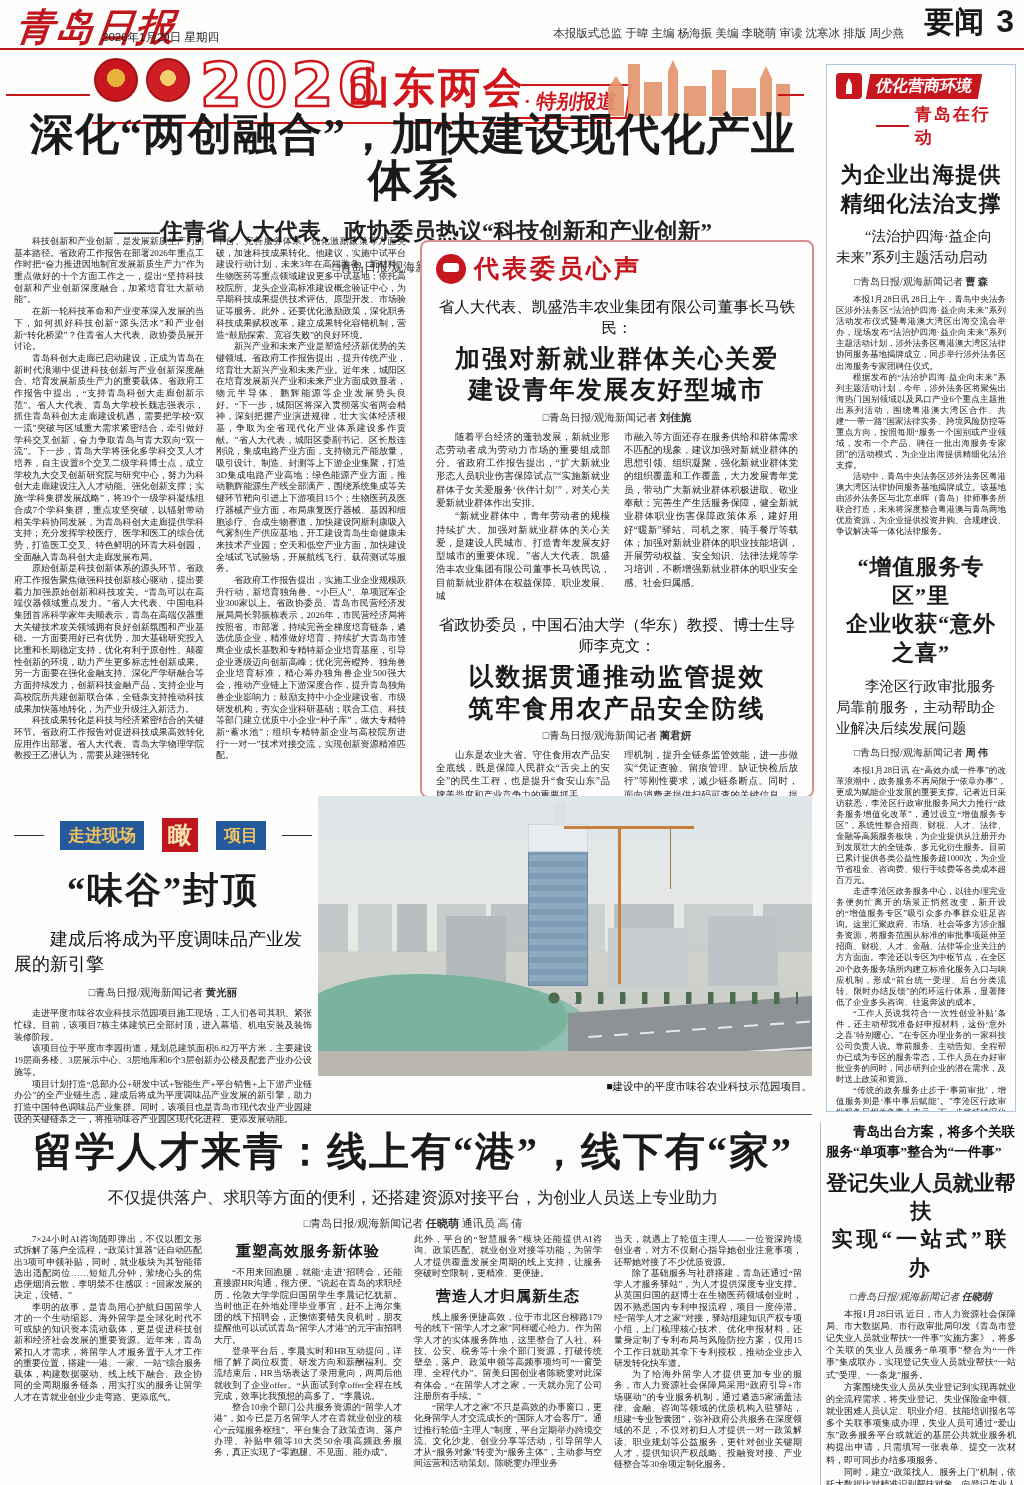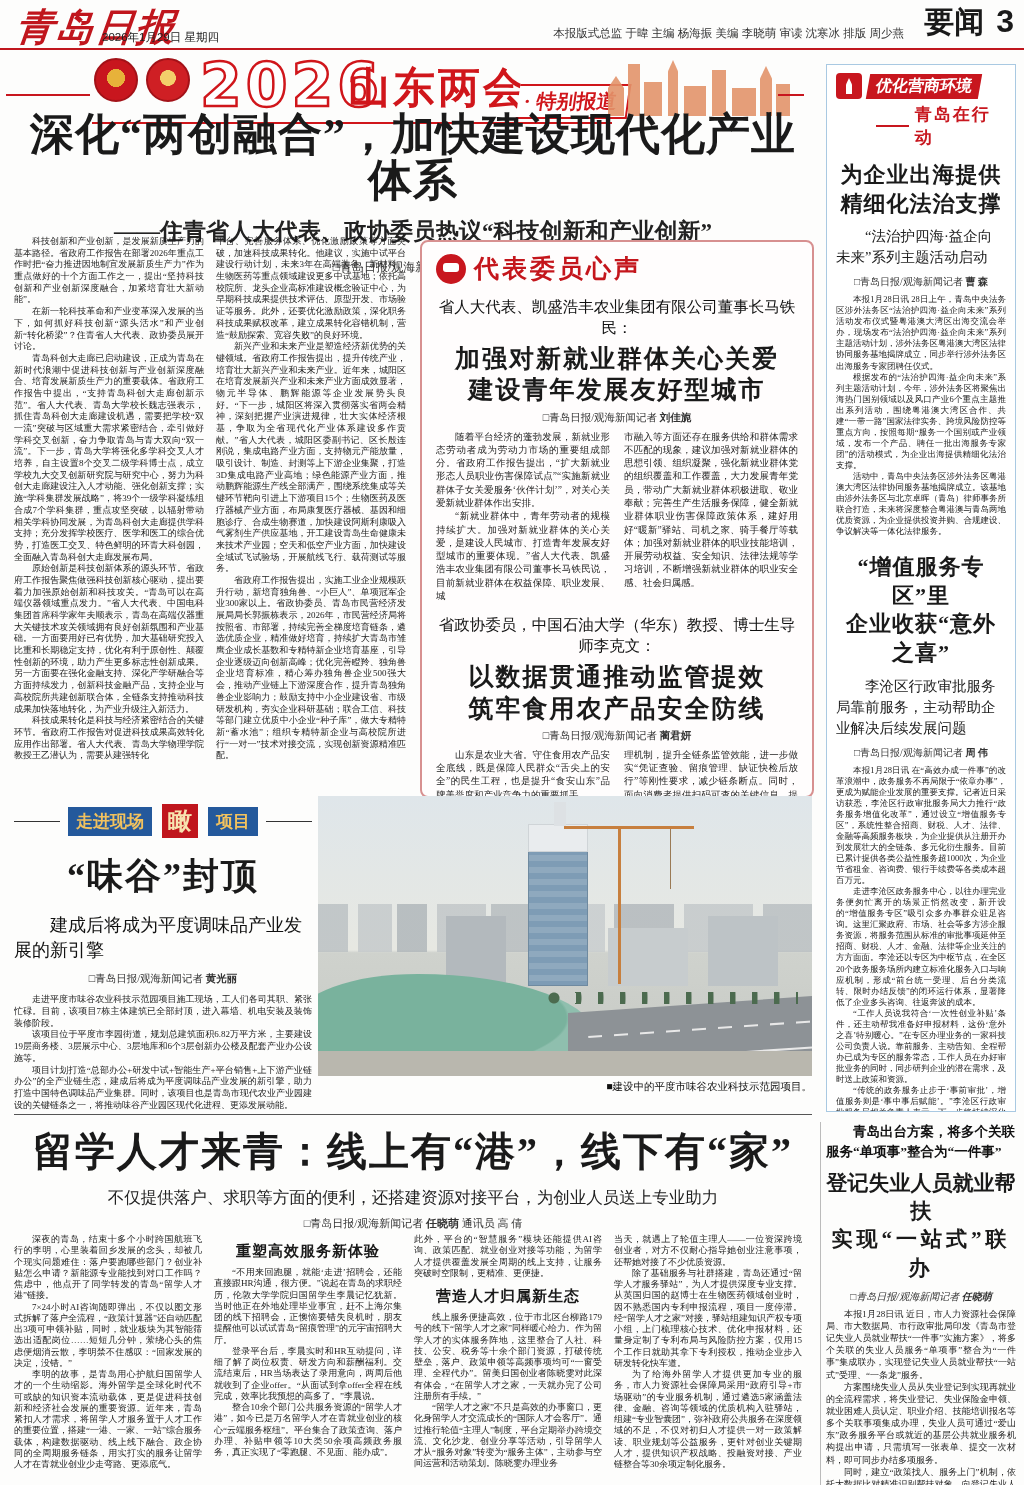--- a/index.html
+++ b/index.html
@@ -74,21 +74,21 @@
   .rail-badge-sub{display:flex;align-items:center;gap:6px;margin:4px 0 2px 40px;}
   .rail-badge-sub .line{height:2px;background:#c8161e;width:34px;}
   .rail-badge-sub .b2{color:#c8161e;font-weight:900;font-size:17px;letter-spacing:2px;}
   .rail h2{margin:12px 0 0;text-align:center;font-size:22px;font-weight:900;line-height:1.3;letter-spacing:1px;}
   .rail .rsub{font-size:14.5px;line-height:1.45;text-indent:2em;margin:8px 0 0;color:#222;}
   .rail .byline{text-align:center;margin:7px 0 5px;font-size:10px;}
   .rail .para{font-size:8.5px;line-height:1.3;text-align:justify;}
   .rail .a2{margin-top:16px;}
   
   .project{position:absolute;left:14px;top:798px;width:298px;}
-  .p-badge{display:flex;align-items:center;justify-content:center;gap:8px;margin-top:6px;}
+  .p-badge{display:flex;align-items:center;justify-content:center;gap:16px;margin-top:20px;}
   .p-badge .hline{flex:1;height:1px;background:#333;}
   .p-badge .blue{background:#24599c;color:#f2c25e;font-weight:900;font-size:17px;padding:3px 8px;}
   .p-badge .red{background:#c0161d;color:#f7e3b0;font-weight:900;font-size:24px;padding:1px 6px;margin:0 2px;
                 font-family:"DejaVu Serif",serif;}
   .project h2{margin:14px 0 0;text-align:center;font-size:36px;font-weight:900;letter-spacing:2px;}
   .project .psub{font-size:18px;line-height:1.4;text-indent:2em;margin-top:12px;color:#111;}
   .project .byline{text-align:center;margin-top:9px;font-size:10.5px;}
   .p-body{margin-top:8px;height:122px;overflow:hidden;text-align:justify;}
   .p-body .para{font-size:9px;line-height:1.3;}
   
@@ -333,27 +333,26 @@
   <div class="talent-head">
     <h1>留学人才来青：线上有“港”，线下有“家”</h1>
     <div class="sub">不仅提供落户、求职等方面的便利，还搭建资源对接平台，为创业人员送上专业助力</div>
     <div class="byline">
       <span>□青岛日报/观海新闻记者</span>
       <b>任晓萌</b>
       <span>通讯员 高 倩</span>
     </div>
   </div>
   <div class="t-col t1">
-      <p class="para">深夜的青岛，结束十多个小时跨国航班飞行的李明，心里装着回乡发展的念头，却被几个现实问题难住：落户要跑哪些部门？创业补贴怎么申请？新能源专业能找到对口工作吗？焦虑中，他点开了同学转发的青岛“留学人才港”链接。</p>
       <p class="para">7×24小时AI咨询随即弹出，不仅以图文形式拆解了落户全流程，“政策计算器”还自动匹配出3项可申领补贴，同时，就业板块为其智能筛选出适配岗位……短短几分钟，萦绕心头的焦虑便烟消云散，李明禁不住感叹：“回家发展的决定，没错。”</p>
       <p class="para">李明的故事，是青岛用心护航归国留学人才的一个生动缩影。海外留学是全球化时代不可或缺的知识资本流动载体，更是促进科技创新和经济社会发展的重要资源。近年来，青岛紧扣人才需求，将留学人才服务置于人才工作的重要位置，搭建“一港、一家、一站”综合服务载体，构建数据驱动、线上线下融合、政企协同的全周期服务链条，用实打实的服务让留学人才在青就业创业少走弯路、更添底气。</p>
     </div>
   <div class="t-col t2">
       <div class="col-subhead">重塑高效服务新体验</div>
-      <p class="para">“不用来回跑腿，就能‘走进’招聘会，还能直接跟HR沟通，很方便。”说起在青岛的求职经历，伦敦大学学院归国留学生李晨记忆犹新。当时他正在外地处理毕业事宜，赶不上海尔集团的线下招聘会，正懊恼要错失良机时，朋友提醒他可以试试青岛“留痕管理”的元宇宙招聘大厅。</p>
+      <p class="para">“不用来回跑腿，就能‘走进’招聘会，还能直接跟HR沟通，很方便。”说起在青岛的求职经历，伦敦大学学院归国留学生李晨记忆犹新。当时他正在外地处理毕业事宜，赶不上海尔集团的线下招聘会，正懊恼要错失良机时，朋友提醒他可以试试青岛“留学人才港”的元宇宙招聘大厅。</p>
       <p class="para">登录平台后，李晨实时和HR互动提问，详细了解了岗位权责、研发方向和薪酬福利。交流结束后，HR当场表达了录用意向，两周后他就收到了企业offer。“从面试到拿offer全程在线完成，效率比我预想的高多了。”李晨说。</p>
       <p class="para">整合10余个部门公共服务资源的“留学人才港”，如今已是万名留学人才在青就业创业的核心“云端服务枢纽”。平台集合了政策查询、落户办理、补贴申领等10大类50余项高频政务服务，真正实现了“零跑腿、不见面、能办成”。</p>
     </div>
   <div class="t-col t3">
       <p class="para noindent">此外，平台的“智慧服务”模块还能提供AI咨询、政策匹配、就业创业对接等功能，为留学人才提供覆盖发展全周期的线上支持，让服务突破时空限制，更精准、更便捷。</p>
       <div class="col-subhead">营造人才归属新生态</div>
       <p class="para">线上服务便捷高效，位于市北区台柳路179号的线下“留学人才之家”同样暖心给力。作为留学人才的实体服务阵地，这里整合了人社、科技、公安、税务等十余个部门资源，打破传统壁垒，落户、政策申领等高频事项均可“一窗受理、全程代办”。留美归国创业者陈晓雯对此深有体会，“在留学人才之家，一天就办完了公司注册所有手续。”</p>
       <p class="para">“留学人才之家”不只是高效的办事窗口，更化身留学人才交流成长的“国际人才会客厅”。通过推行轮值“主理人”制度，平台定期举办跨境交流、文化沙龙、创业分享等活动，引导留学人才从“服务对象”转变为“服务主体”，主动参与空间运营和活动策划。陈晓雯办理业务</p>
     </div>
   <div class="t-col t4">

